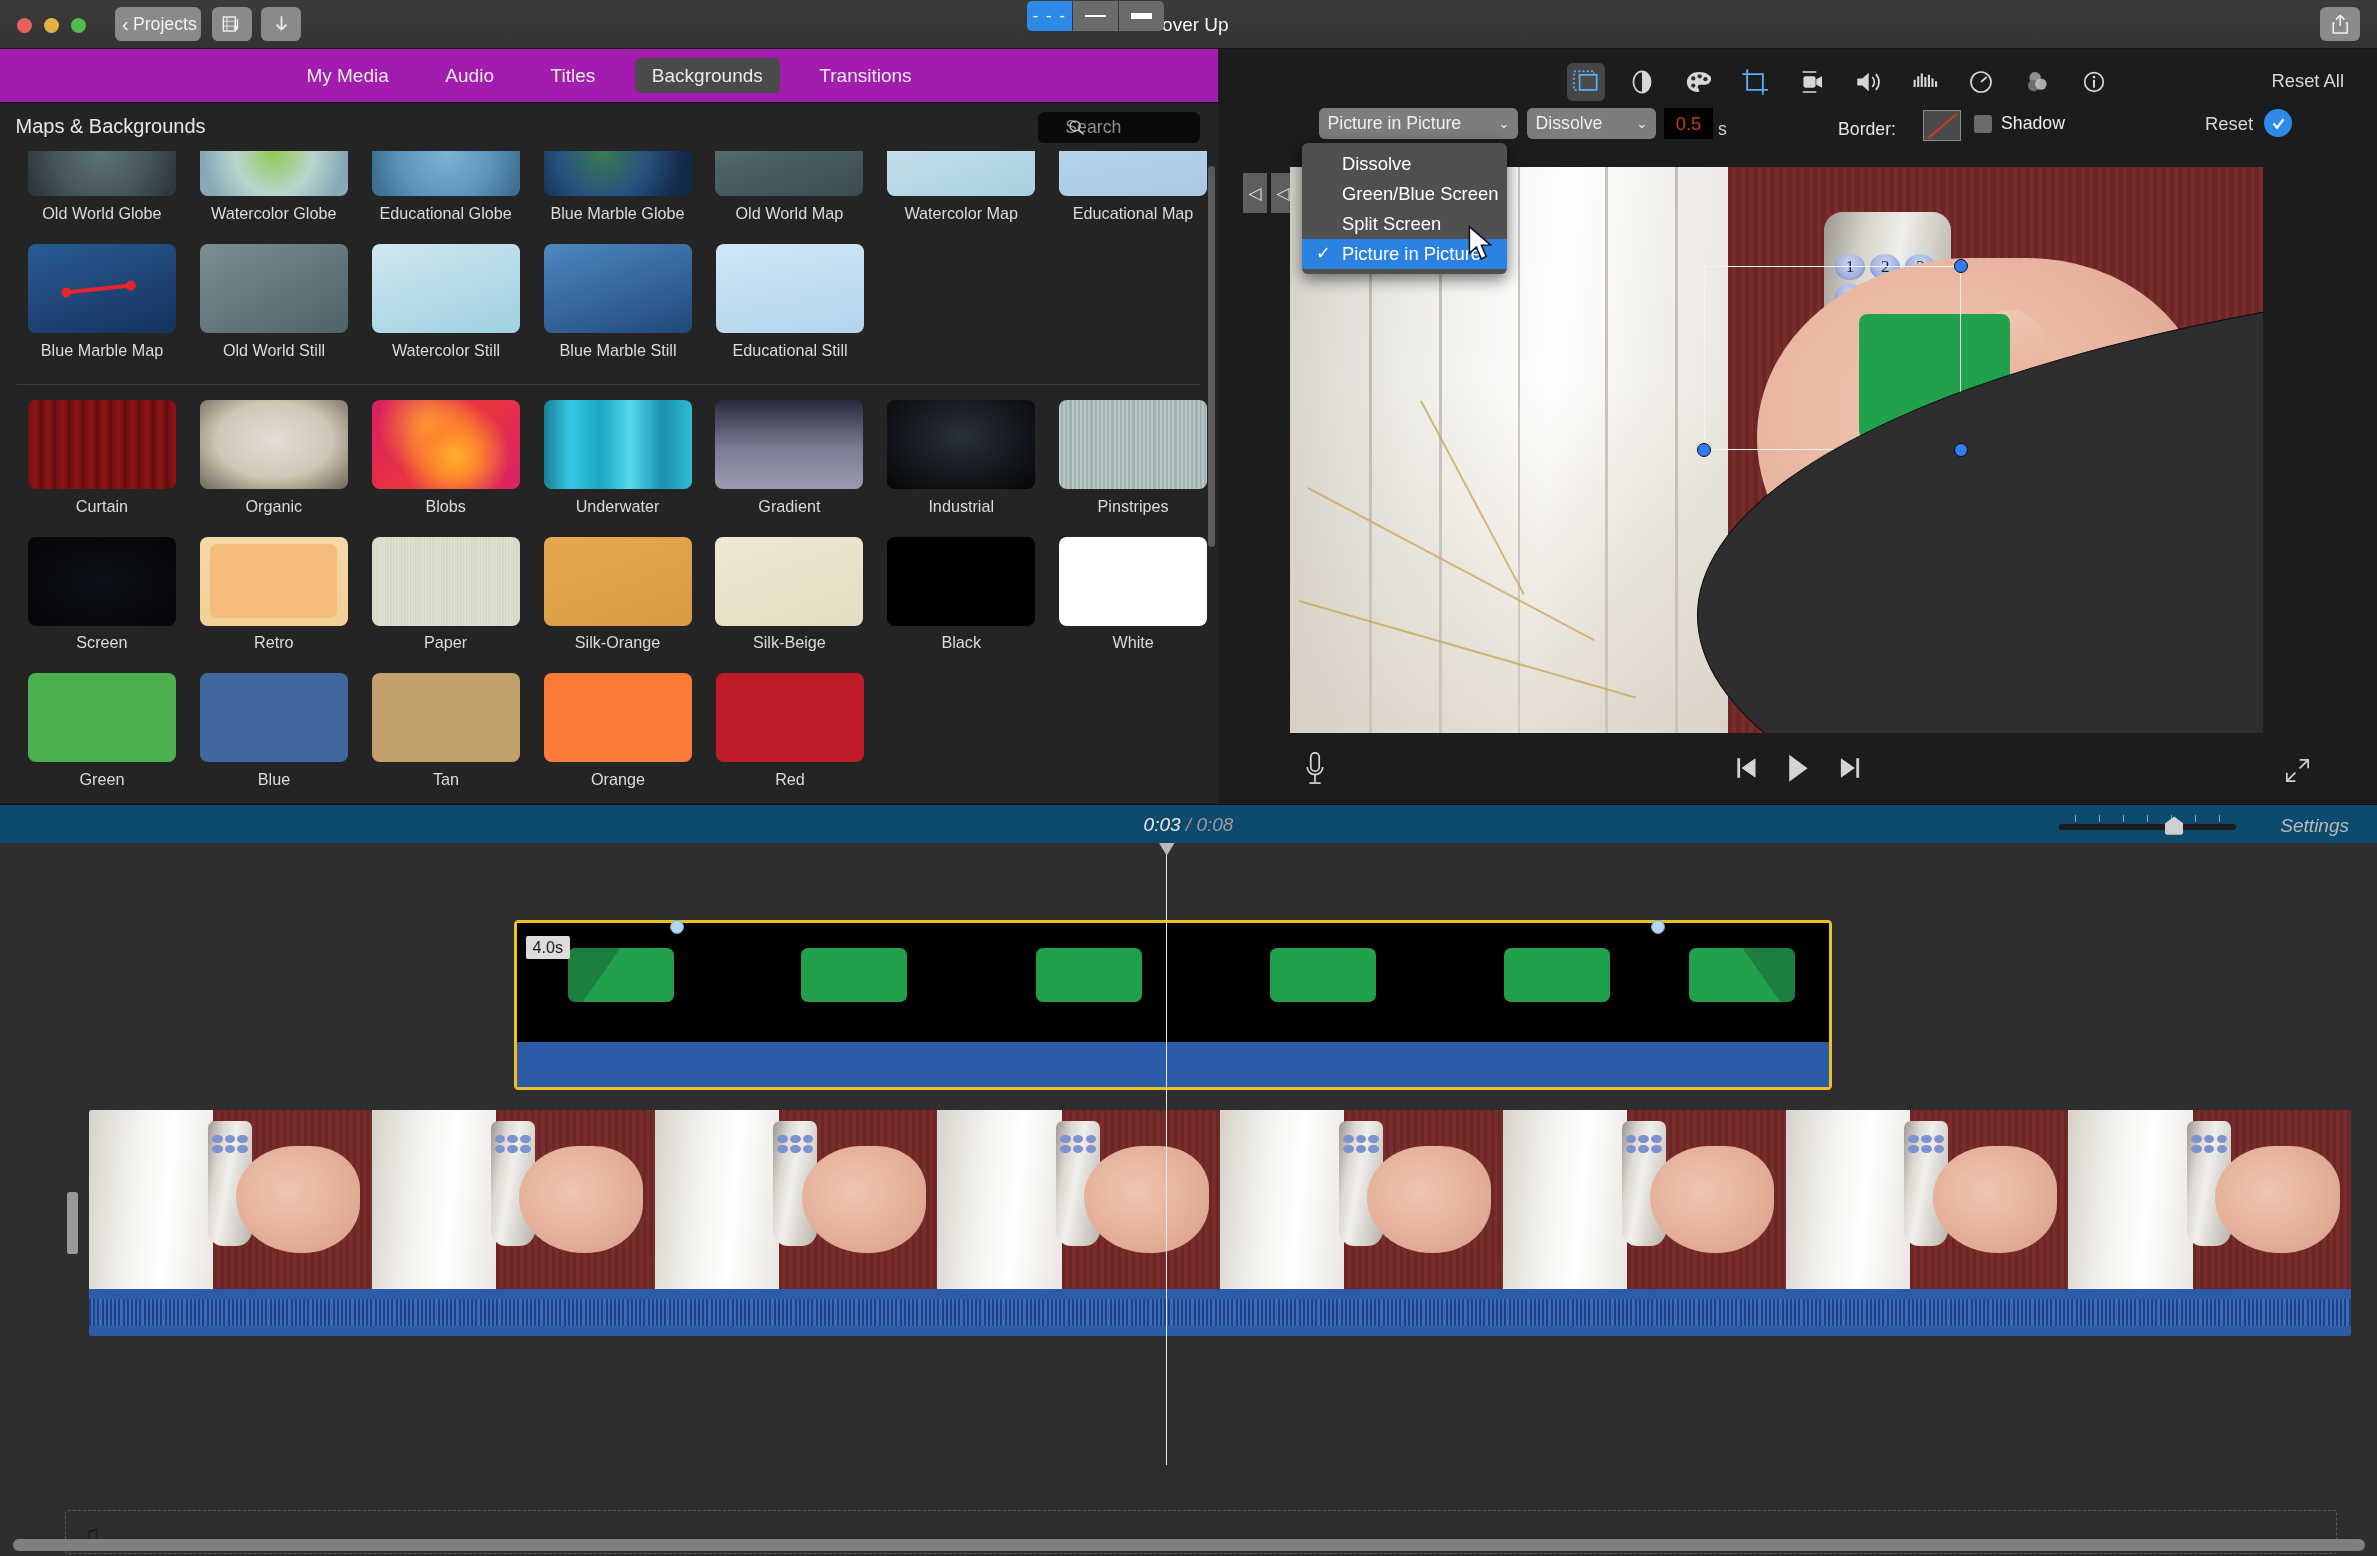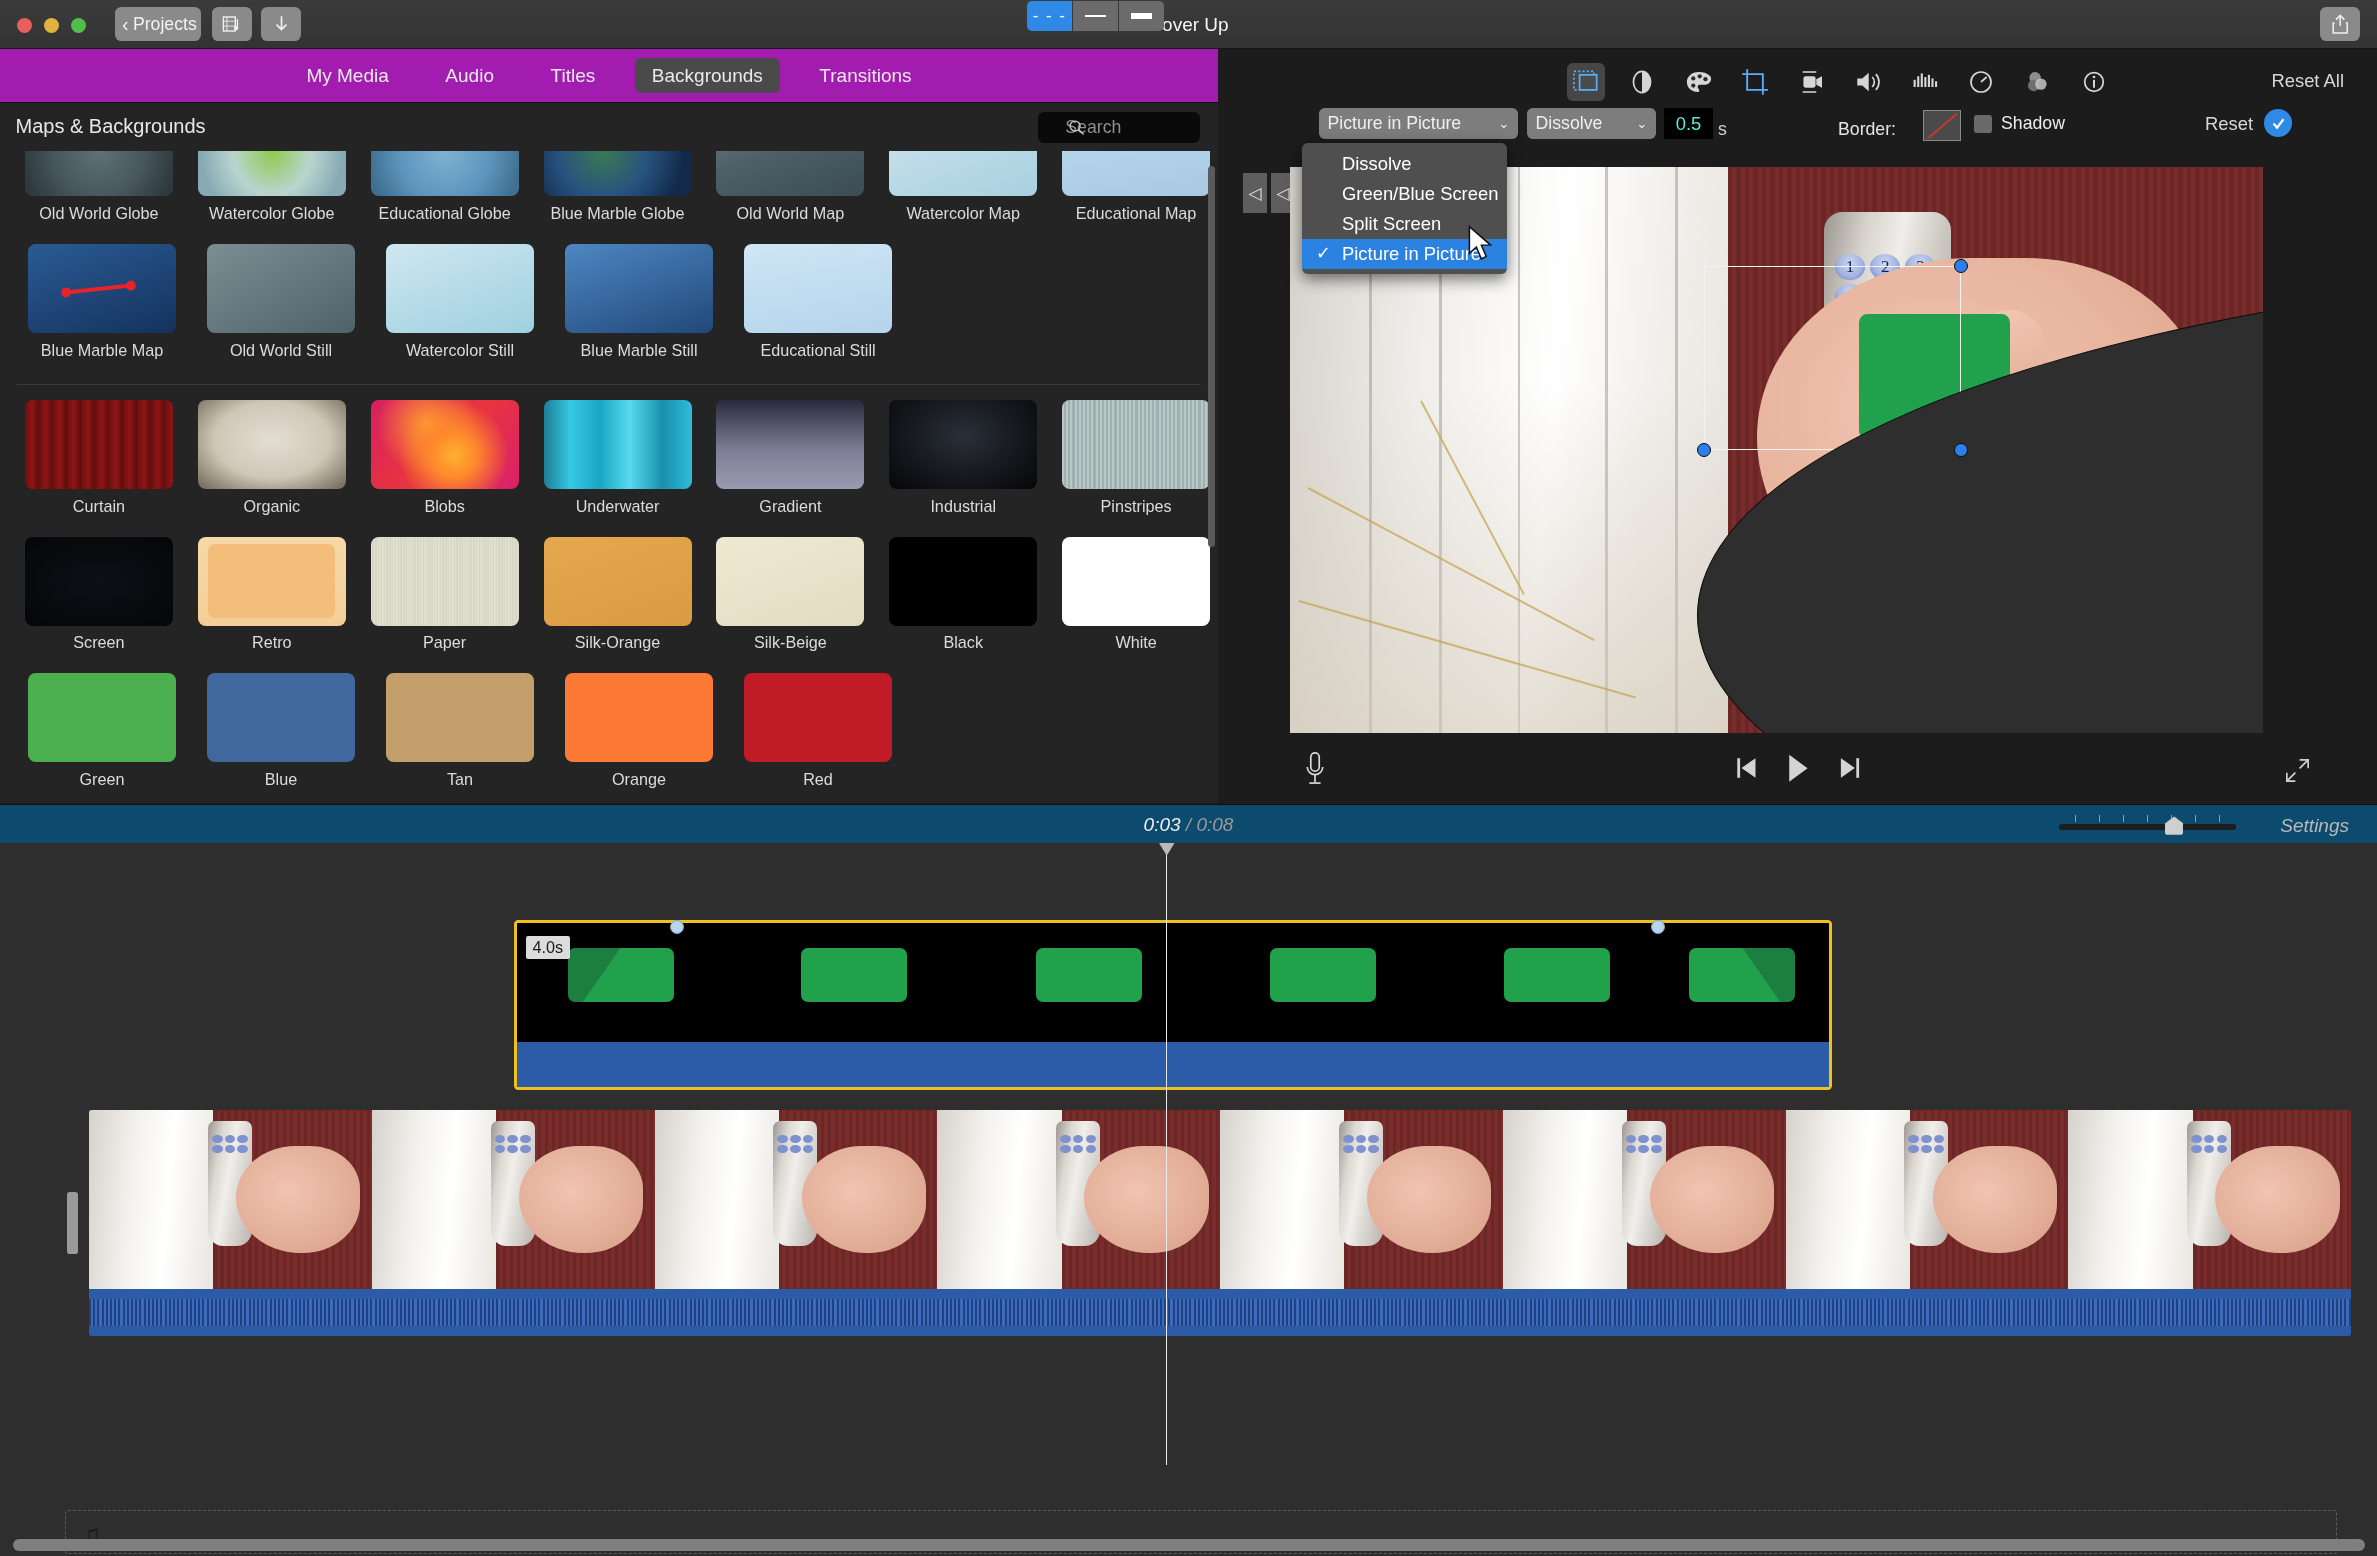--- a/index.html
+++ b/index.html
@@ -69,21 +69,21 @@
   .searchbox .sph { color:#8e8e8e; font-size:17.7px; }
 
   .grid-scroll {
     position:absolute; left:0; top:102px; width:1218px; height:652px;
     background:#242424; overflow:hidden;
   }
   .sect-divider {
     height:0.7px; background:#3a3a3a; margin: 15.5px 17px 15.5px 17px;
   }
   .row {
-    display:flex; gap:9px; padding-left:17px;
+    display:flex; gap:2px; padding-left:17px;
   }
   .cell { width:170px; text-align:center; }
   .thumb {
     width:148px; height:89px; border-radius:7.8px; margin:0 auto; overflow:hidden;
     position:relative; background:#333;
   }
   .clabel { margin-top:7.8px; color:#dcdcdc; font-size:16.2px; }
 
   
   .g-oldworld { background:
@@ -167,21 +167,21 @@
   .ctrl-row { position:absolute; left:0; top:59px; width:1160px; height:40px; }
   .popup {
     position:absolute; height:31px; background:#7d7d7d; border-radius:5.7px;
     display:flex; align-items:center; padding:0 8.5px; color:#efefef; font-size:17.7px;
   }
   #pip-popup { left:101px; top:0; width:199px; }
   #dissolve-popup { left:309px; top:0; width:129px; }
   .chev { margin-left:auto; font-size:13.4px; }
   .dur-field {
     position:absolute; left:446px; top:0; width:49px; height:31px; background:#000;
-    display:flex; align-items:center; justify-content:center; color:#5eead4; font-size:18.4px;
+    display:flex; align-items:center; justify-content:center; color:#c2410c; font-size:18.4px;
   }
   .unit-s { position:absolute; left:501px; top:5.7px; color:#cfcfcf; font-size:17.7px; }
   .border-label { position:absolute; left:517px; top:5.7px; color:#e6e6e6; font-size:17.7px; }
   .seg {
     position:absolute; top:0.7px; height:30px; width:45px; background:#6b6b6b;
     display:flex; align-items:center; justify-content:center;
   }
   #seg0 { left:1027px; background:#2e8ae6; border-radius:5px 0 0 5px; }
   #seg1 { left:1073px; }
   #seg2 { left:1119px; border-radius:0 5px 5px 0; }

